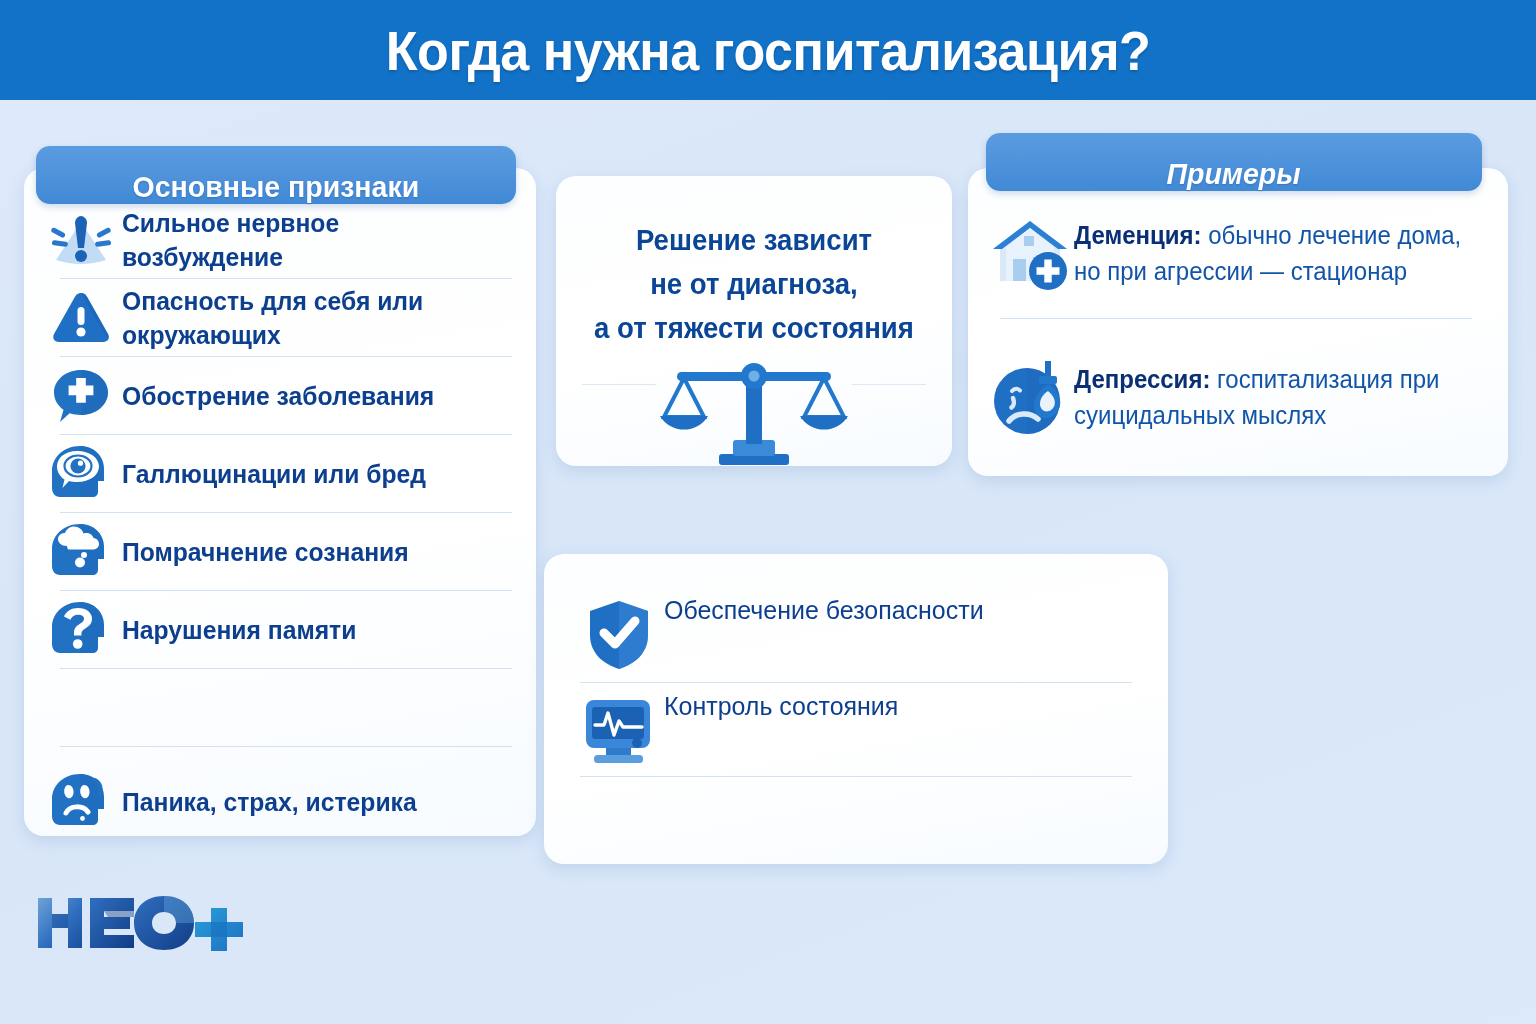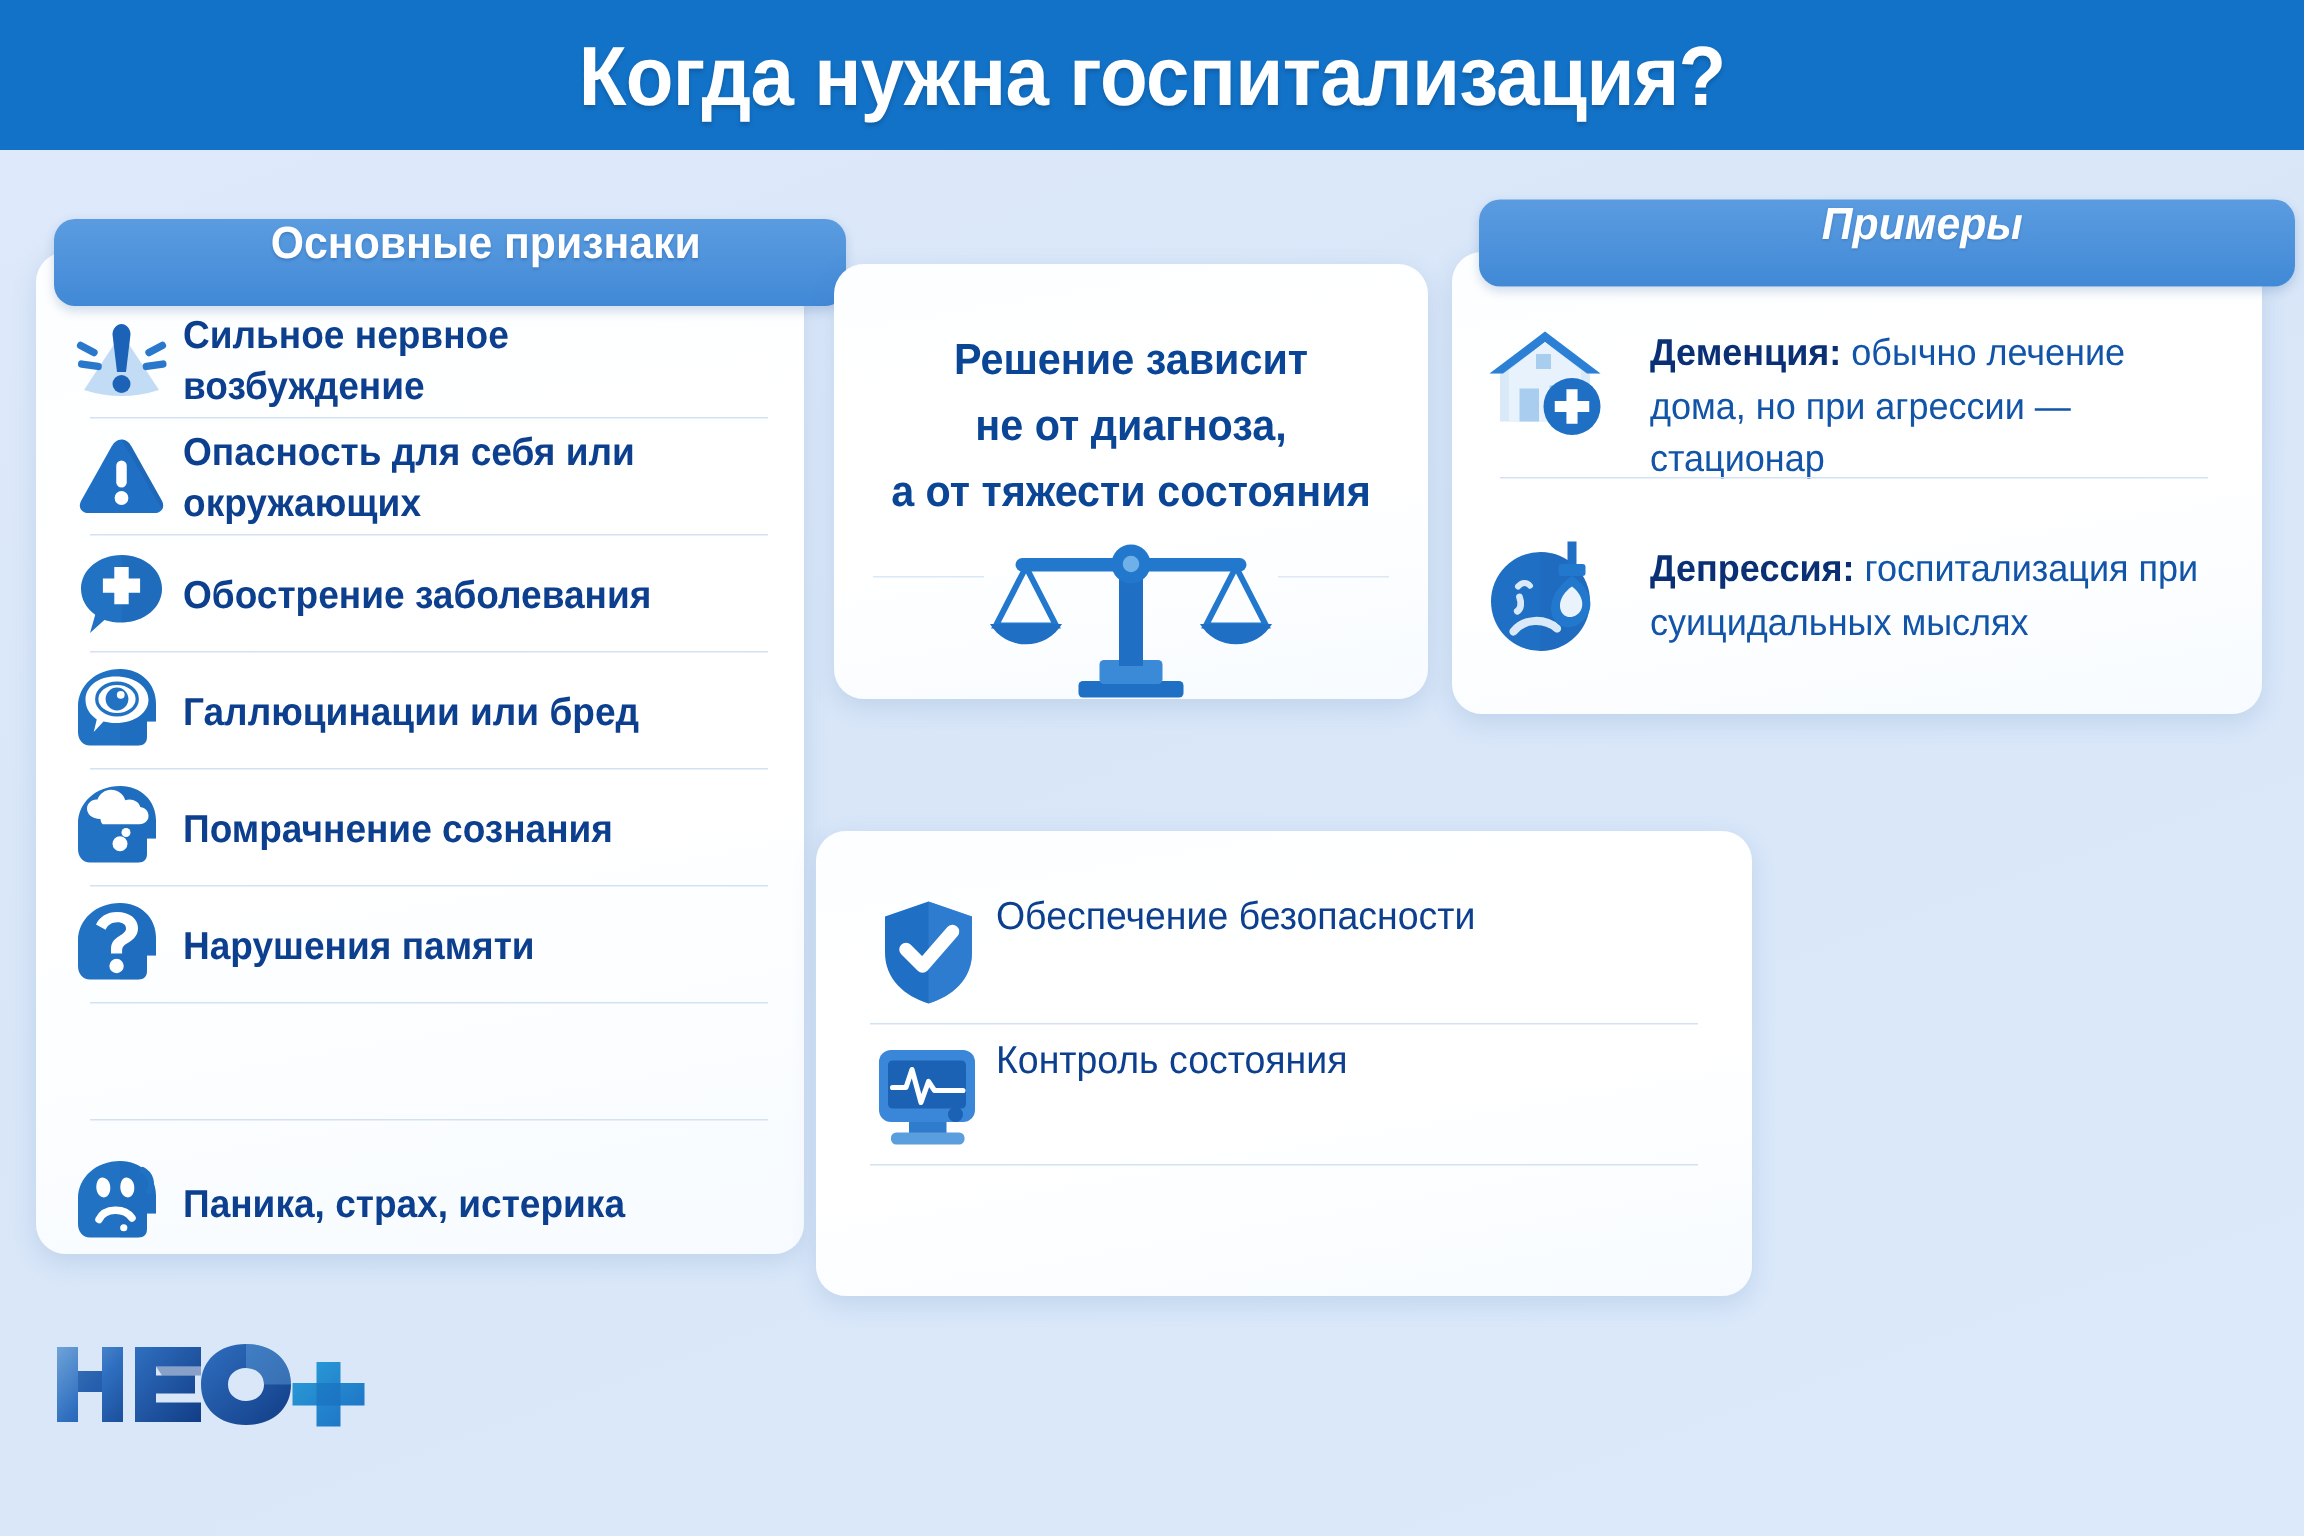--- a/index.html
+++ b/index.html
@@ -49,24 +49,23 @@
     position: absolute;
     background: linear-gradient(170deg, #fdfeff 0%, #ffffff 55%, #f7fbff 100%);
     border-radius: 20px;
     box-shadow: 0 5px 16px rgba(65,110,170,0.16);
   }
   .pill {
     position: absolute;
     background: linear-gradient(180deg, #5b9ce0 0%, #4189d6 100%);
     border-radius: 14px;
     display: flex;
-    align-items: flex-start;
+    align-items: flex-end;
     justify-content: center;
     box-shadow: 0 3px 7px rgba(40,90,160,0.22);
-    padding-left: 48px;
   }
   .pill-label {
     color: #ffffff;
     font-weight: bold;
     font-size: 30px;
     transform: scaleX(0.95);
     white-space: nowrap;
     text-shadow: 0 1px 2px rgba(0,40,90,0.22);
   }
 
@@ -133,21 +132,20 @@
 
   
   #panel-examples { left: 968px; top: 168px; width: 540px; height: 308px; }
   #pill-examples  { left: 986px; top: 133px; width: 496px; height: 58px; font-style: italic; }
   .example-row {
     position: absolute;
     left: 22px;
     width: 500px;
     display: flex;
     align-items: flex-start;
-    gap: 26px;
   }
   .example-icon {
     width: 84px; height: 84px; flex: 0 0 84px;
     display: flex; align-items: center; justify-content: center;
   }
   .example-text {
     color: #1154a8;
     font-size: 25px;
     line-height: 1.42;
     transform: scaleX(0.96);

